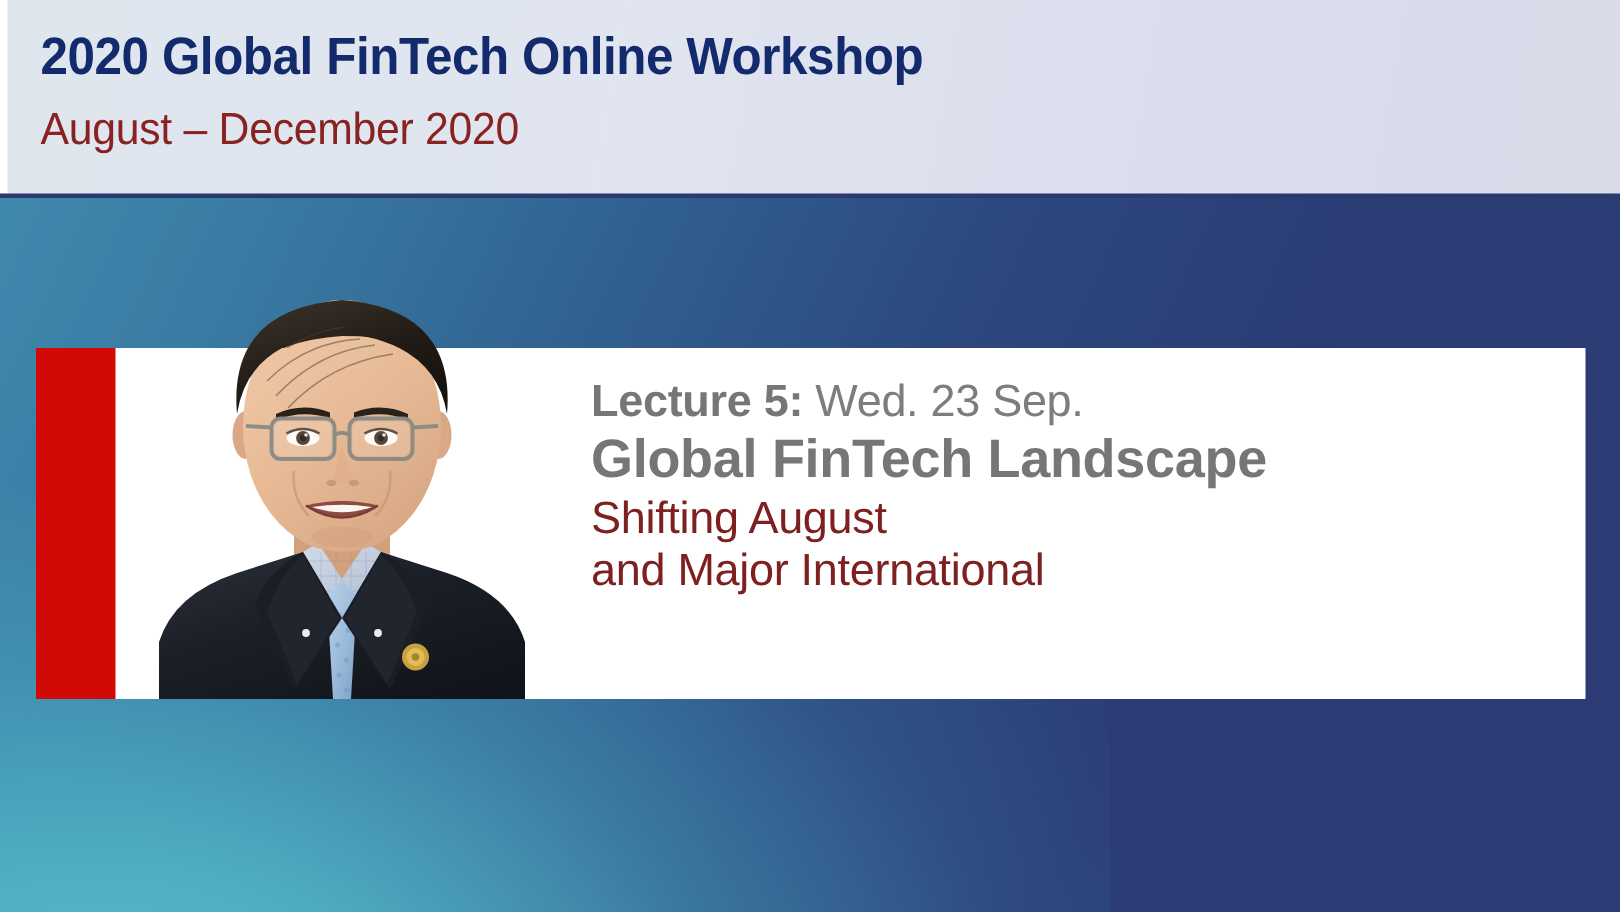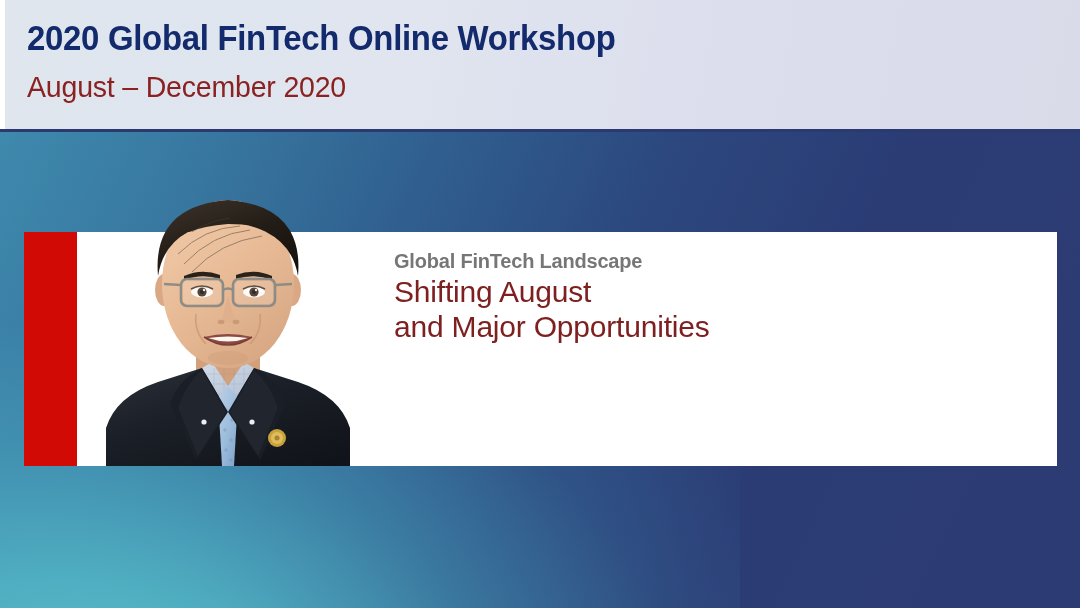--- a/index.html
+++ b/index.html
@@ -152,21 +152,21 @@
     top: 18px;
     width: 640px;
   }
   .lec-line {
     line-height: 1.18;
     white-space: nowrap;
     letter-spacing: -0.2px;
   }
   .lec-line-1 { font-size: 30px; color: #7d7d7d; }
   .lec-line-1 .bold { font-weight: bold; color: #767676; }
-  .lec-line-2 { font-size: 20px; font-weight: bold; color: #767676; }
+  .lec-line-2 { font-size: 36px; font-weight: bold; color: #767676; }
   .lec-line-3,
   .lec-line-4 { font-size: 30px; font-weight: normal; color: #7e2020; }
 
   
   #speaker-block {
     position: absolute;
     left: 28px;
     top: 372px;        
     color: #ffffff;
   }
@@ -421,21 +421,22 @@
             <path d="M130 166 Q150 163 170 166 Q150 173 130 166 Z" fill="#fbf6f0"></path>
             <path d="M126 165 Q150 181 174 165" stroke="#7a3d36" stroke-width="1.6" fill="none"></path>
             <path d="M118 142 Q116 160 128 172" stroke="#c2906c" stroke-width="1.6" fill="none" opacity="0.6"></path>
             <path d="M182 142 Q184 160 172 172" stroke="#c2906c" stroke-width="1.6" fill="none" opacity="0.6"></path>
             <ellipse cx="150" cy="186" rx="20" ry="7" fill="#cc9a77" opacity="0.35"></ellipse>
           </g>
         </svg>
       </div>
 
       <div id="lecture-text">
+        <div class="lec-line lec-line-1"><span class="bold">Lecture 5:</span> <span>Wed. 23 Sep.</span></div>
         <div class="lec-line lec-line-2">Global FinTech Landscape</div>
         <div class="lec-line lec-line-3">Shifting August</div>
-        <div class="lec-line lec-line-4">and Major Opportunities</div>
+        <div class="lec-line lec-line-4">and Major International</div>
       </div>
     </div>
 
 
   </div>
 </div>
 
 </body></html>

